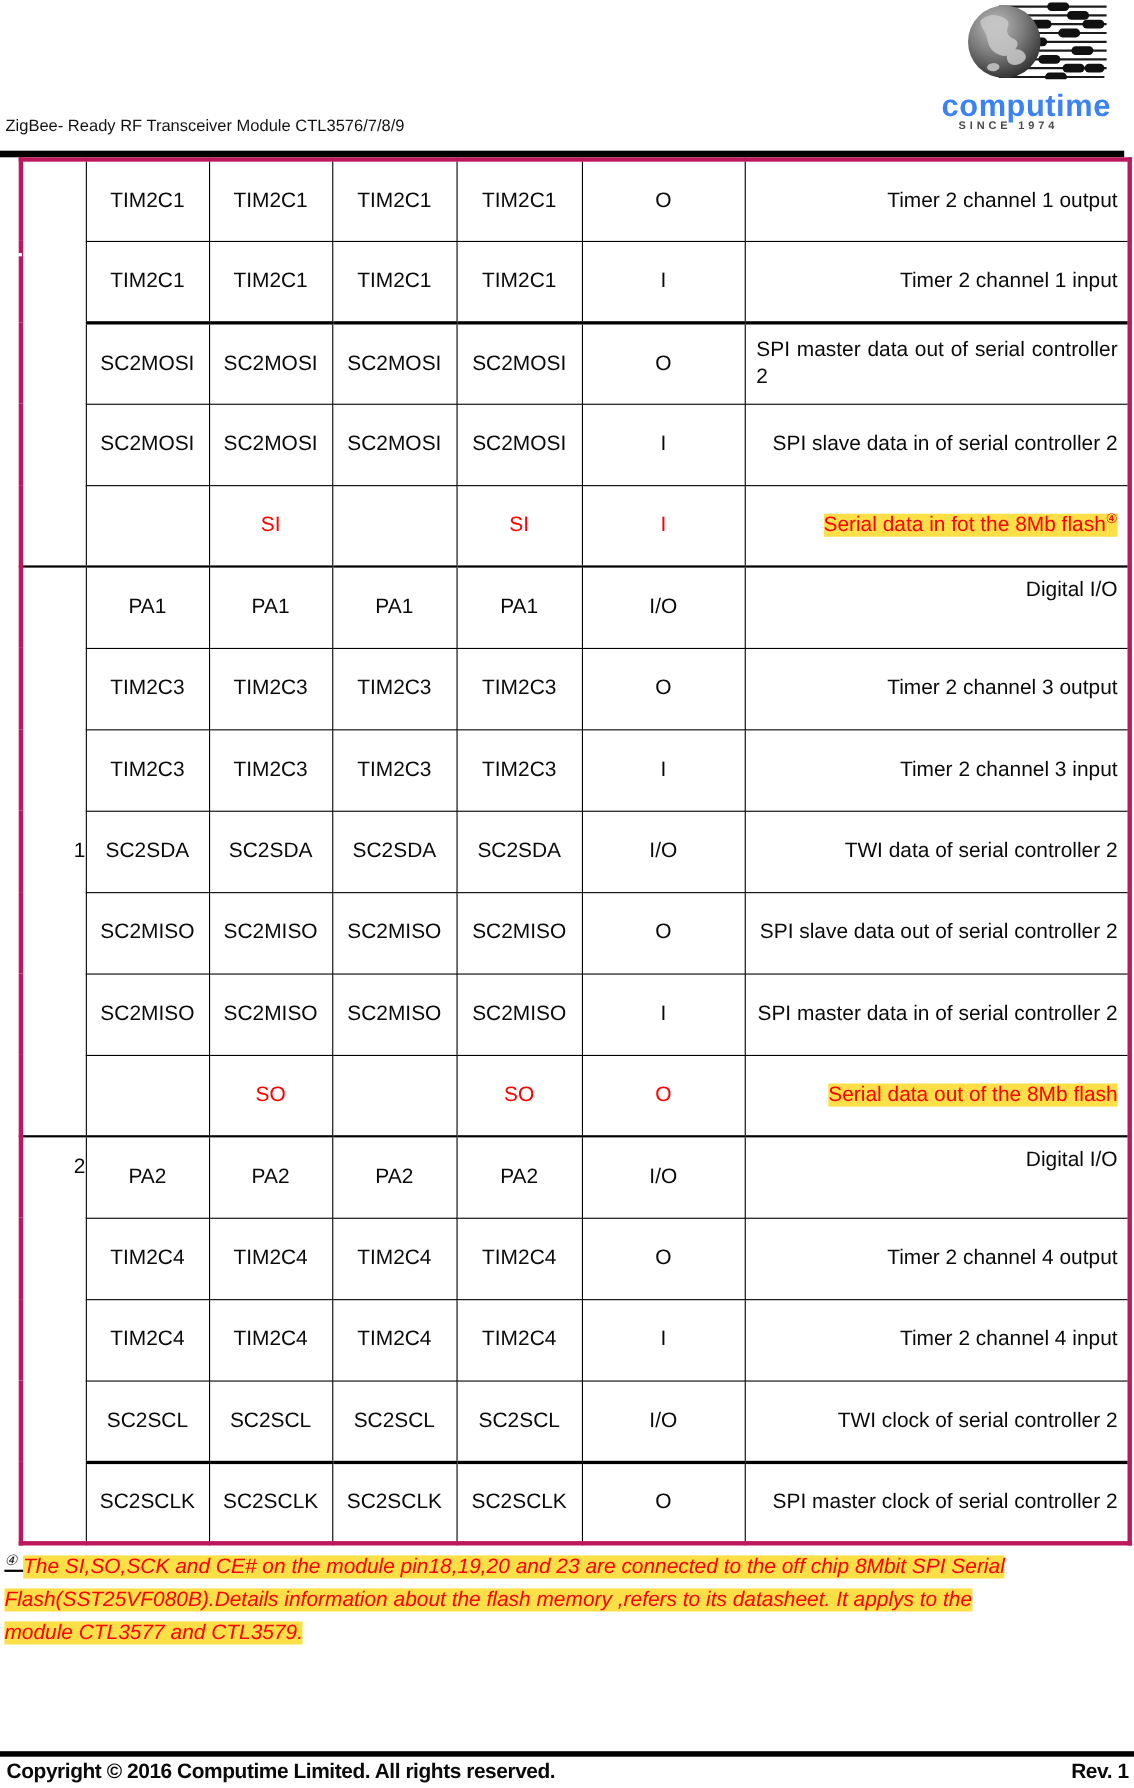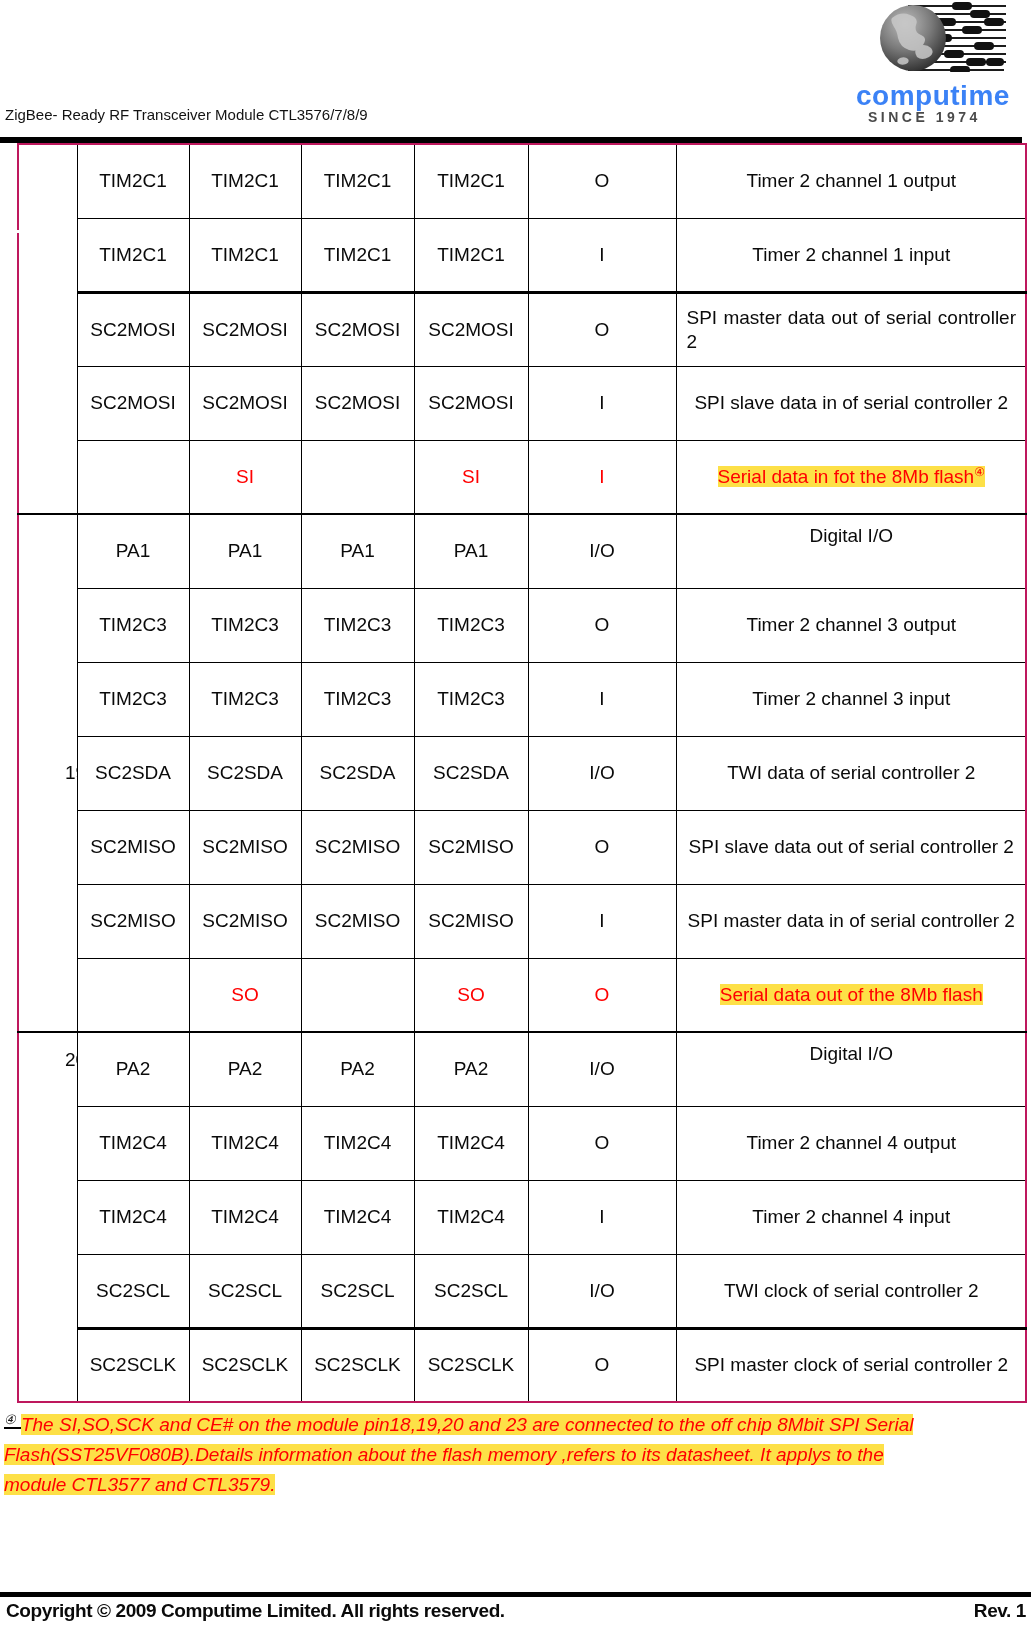--- a/index.html
+++ b/index.html
@@ -10,46 +10,46 @@
   }
 
   
   .logo-globe { position:absolute; left:878px; top:2px; }
   .brand {
     position:absolute; left:856px; top:80px; width:152px;
     text-align:right; font-size:28px; font-weight:700; color:#3b82f6;
     letter-spacing:0.5px;
   }
   .tagline {
-    position:absolute; left:868px; top:109px; width:150px;
-    font-size:14px; font-weight:700; color:#4a4a4a;
+    position:absolute; left:812px; top:109px; width:150px;
+    text-align:right; font-size:10px; font-weight:700; color:#4a4a4a;
     letter-spacing:3.5px;
   }
 
   
   .title {
     position:absolute; left:5px; top:106px;
     font-size:15px; font-weight:400; color:#131313; white-space:nowrap;
   }
   .title-rule { position:absolute; left:0; top:137px; width:1022px; height:6px; background:#000; }
 
   
   .tblwrap { position:absolute; left:17px; top:143px; }
   table {
     border-collapse:collapse; table-layout:fixed; width:1008px;
-    font-size:19px; color:#0a0a0a; border:2px solid #be185d;
+    font-size:19px; color:#0a0a0a; border:4px solid #be185d;
   }
   td { border:1px solid #000; overflow:hidden; }
   tr { height:74px; }
   tr.group-start td { border-top:2px solid #000; }
   tr.thick-top td { border-top:3px solid #000; }
   td.pin { text-align:right; vertical-align:middle;padding-left:46px; }
   td.pin.ptop { vertical-align:top; padding-top:16px; }
   td.sig, td.dir { text-align:center; vertical-align:middle; padding:0 2px; }
-  td.desc { vertical-align:middle; text-align:center; padding:0 9px 0 10px; line-height:24px; }
+  td.desc { vertical-align:middle; text-align:right; padding:0 9px 0 10px; line-height:24px; }
   td.desc.vtop { vertical-align:top; padding-top:9px; }
   td.desc.just { text-align:justify; }
   .red { color:#FF0000; }
   .hl { background:#fde047; }
   sup.fnref { font-size:12px; line-height:0; }
 
   
   .border-notch { position:absolute; left:15px; top:230px; width:5px; height:3px; background:#fff; }
 
   
@@ -277,17 +277,17 @@
   <div class="border-notch"></div>
 
   <div class="fn-rule"></div>
   <div class="footnote">
     <sup class="fn-marker">④</sup>
     <span class="hl red">The SI,SO,SCK and CE# on the module pin18,19,20 and 23 are connected to the off chip 8Mbit SPI Serial Flash(SST25VF080B).Details information about the flash memory ,refers to its datasheet. It applys to the module CTL3577 and CTL3579.</span>
   </div>
 
   <div class="footer-rule"></div>
   <div class="footer">
-    <span>Copyright © 2009 Computime Limited. All rights reserved.</span>
+    <span>Copyright © 2016 Computime Limited. All rights reserved.</span>
     <span>Rev. 1</span>
   </div>
 
 </div>
 
 </body></html>

